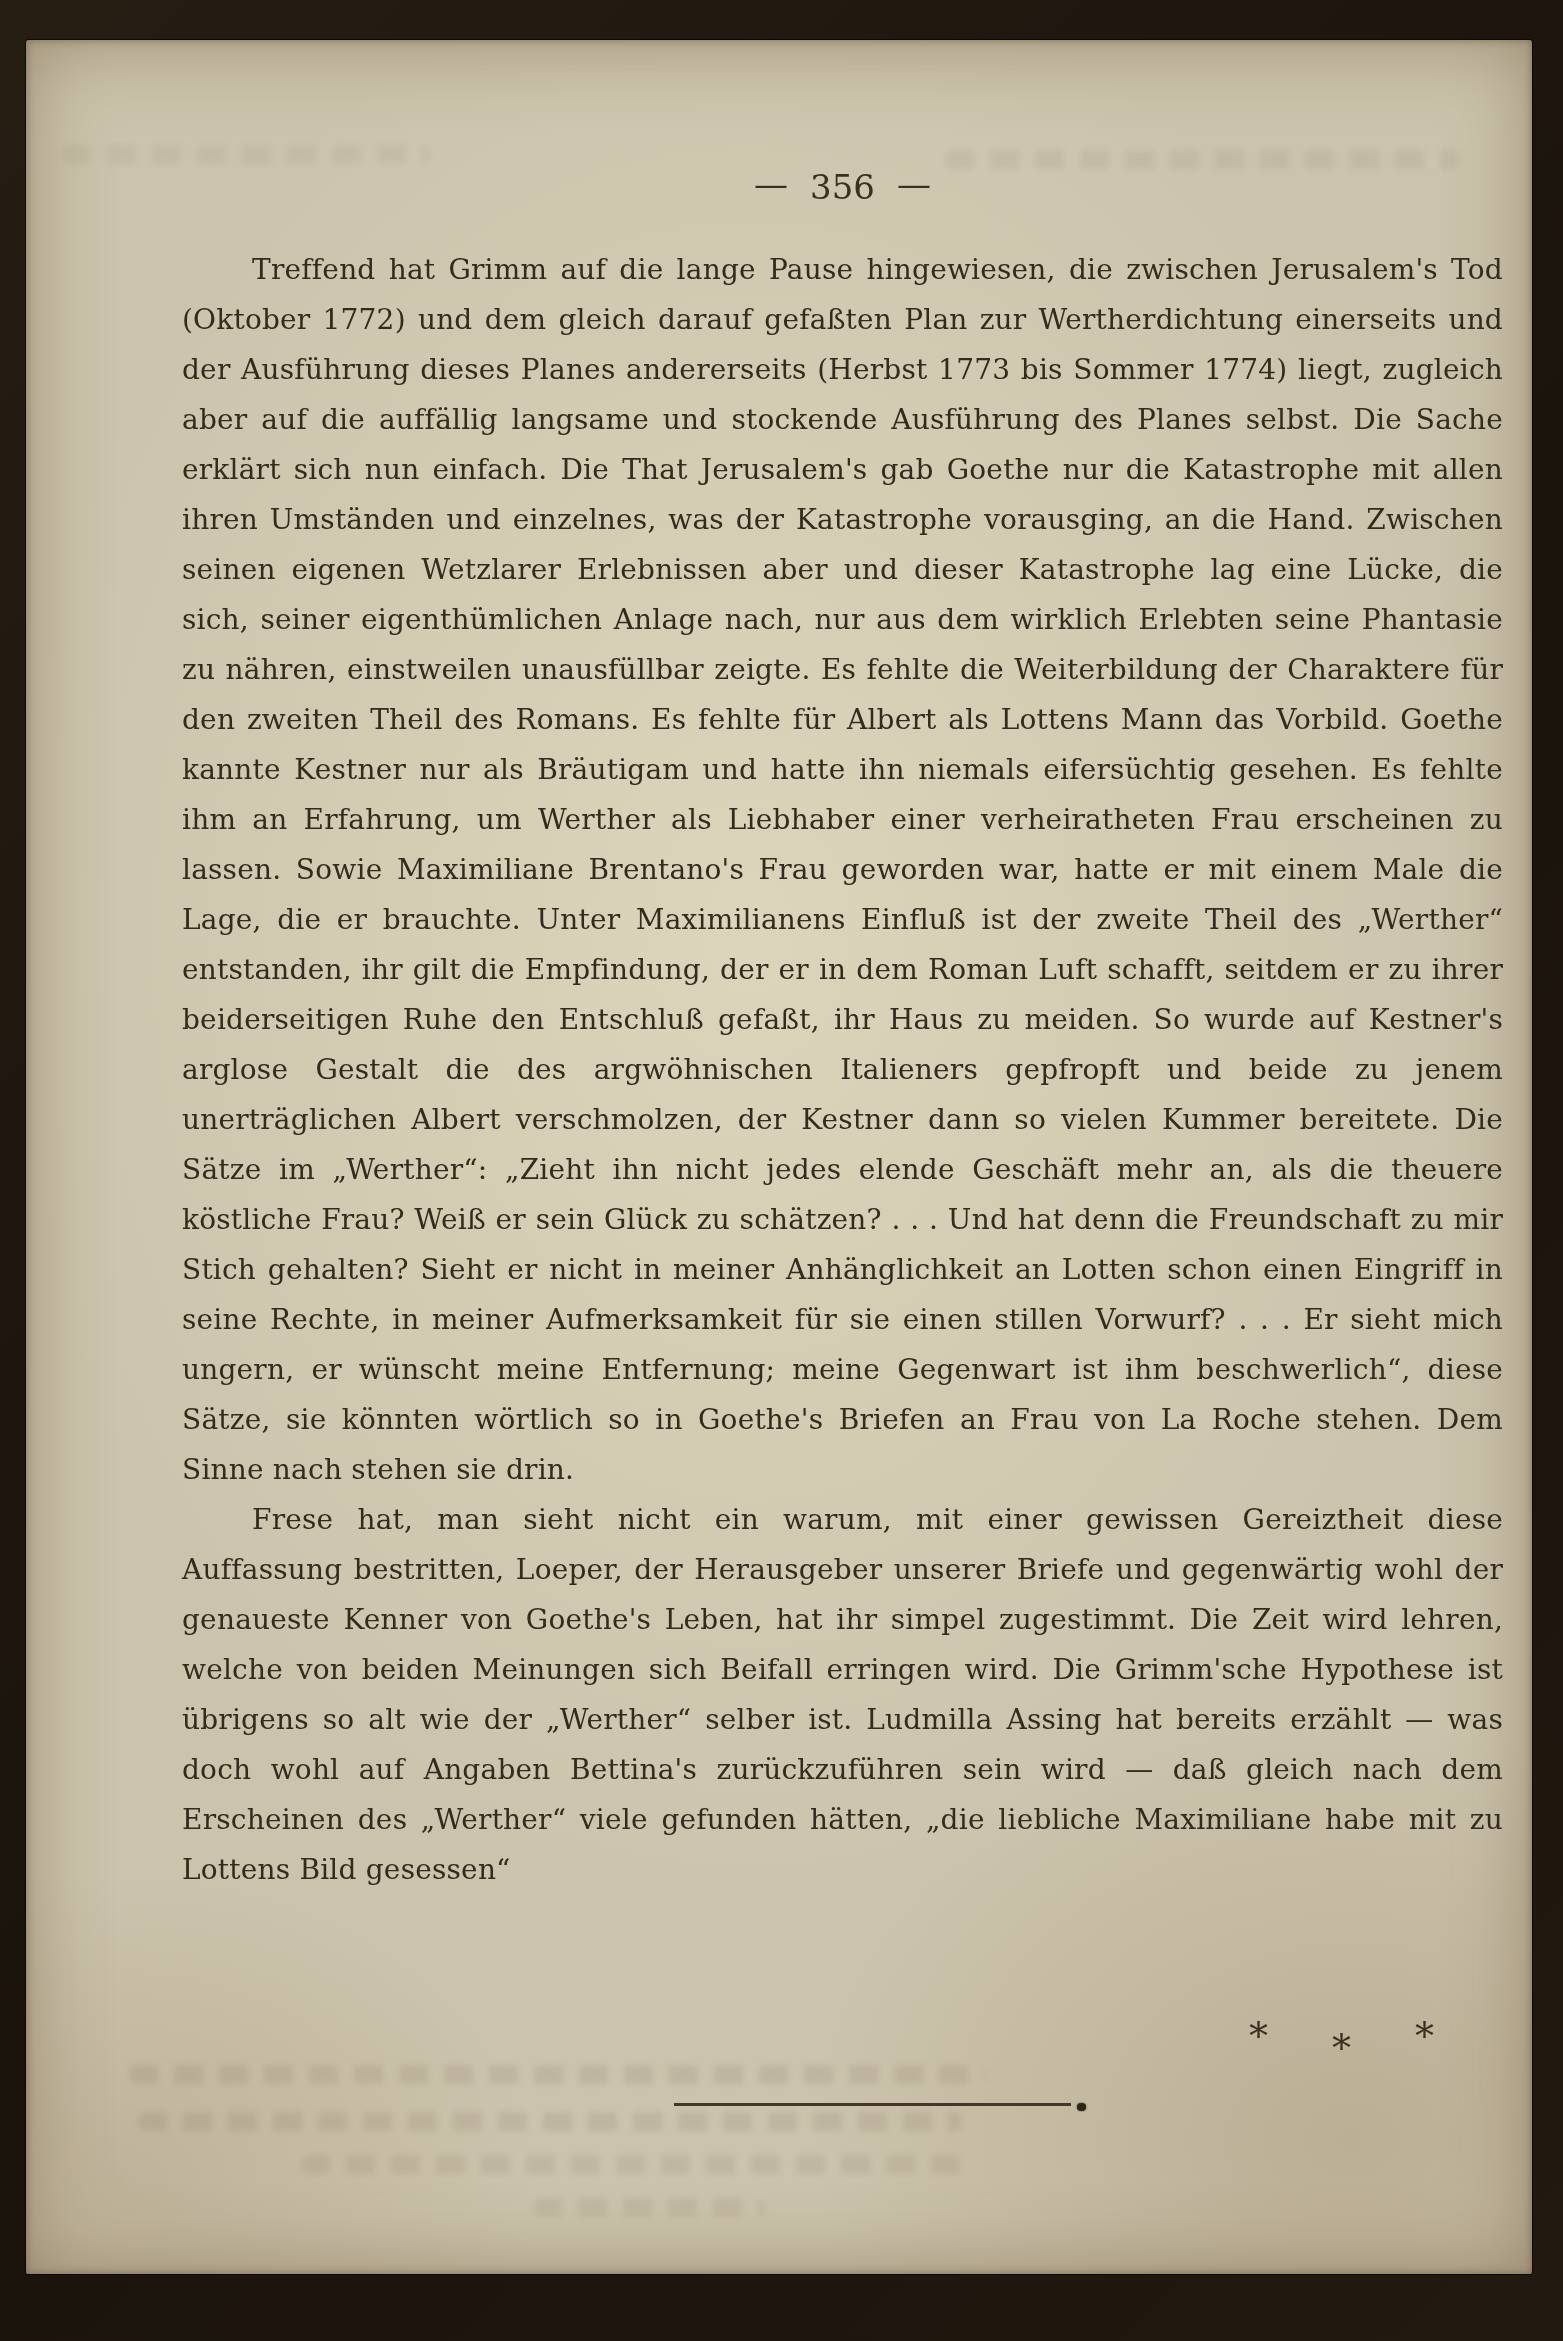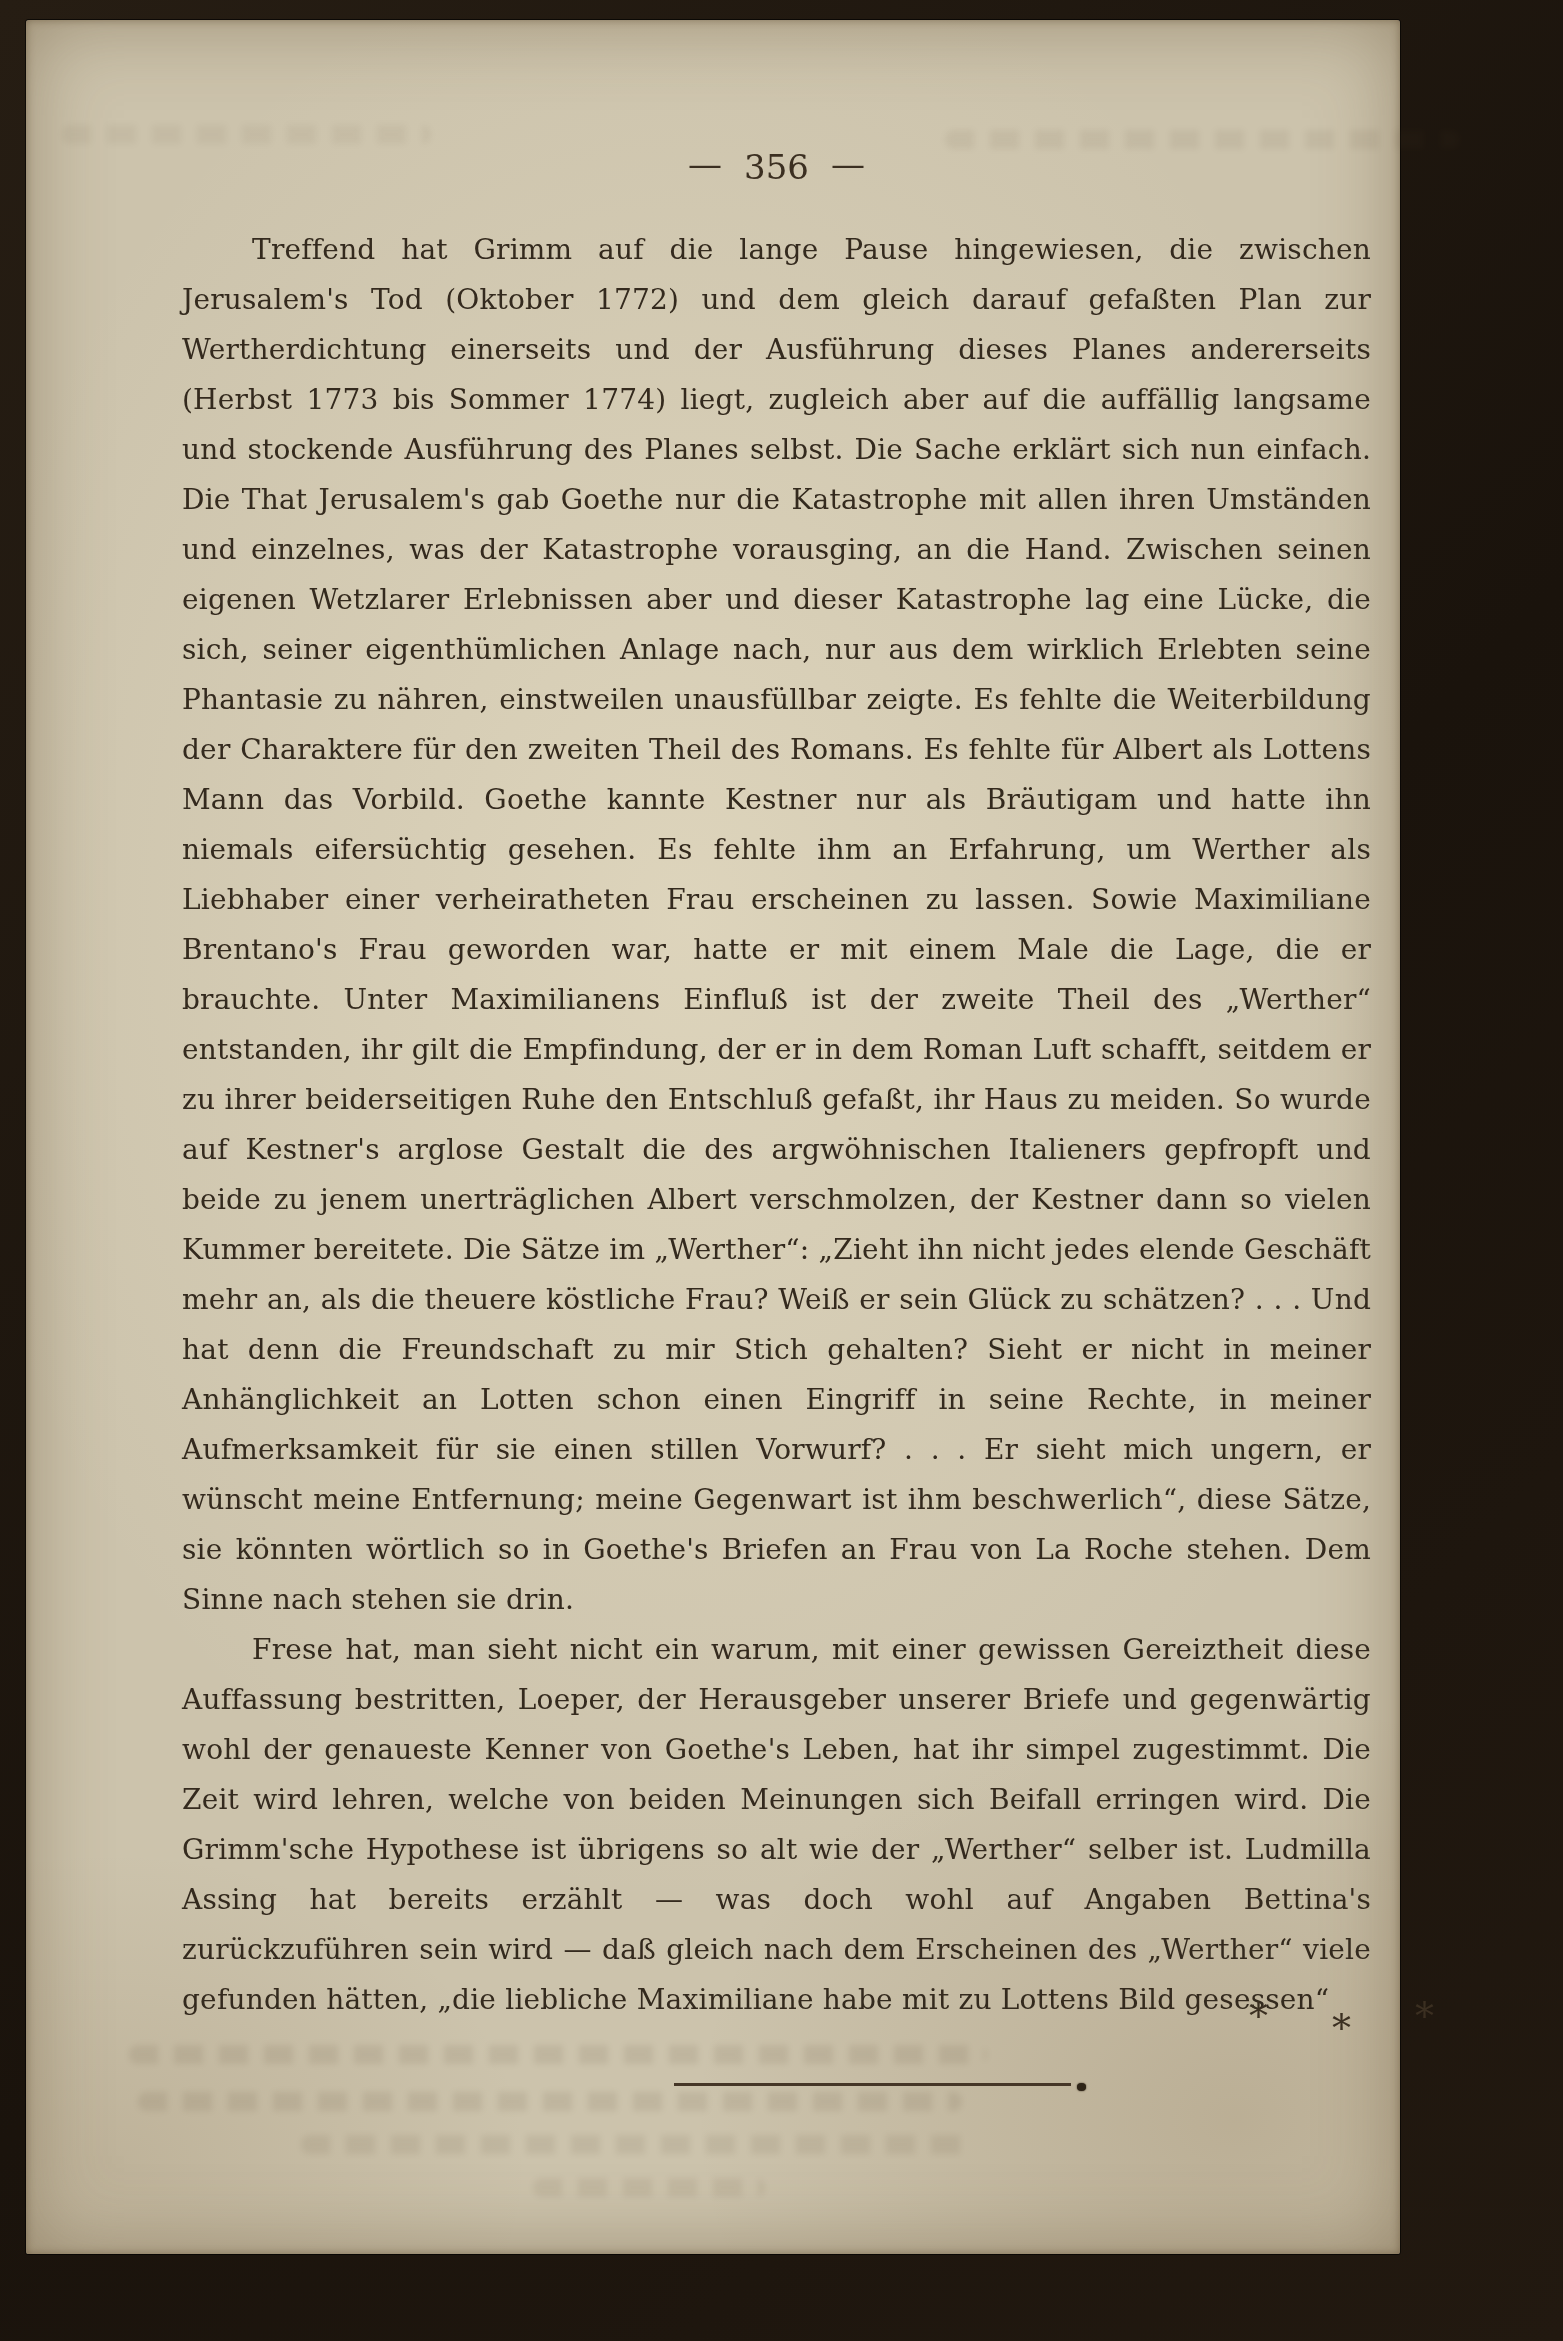--- a/index.html
+++ b/index.html
@@ -10,22 +10,22 @@
     width: 1563px;
     height: 2342px;
     position: relative;
     overflow: hidden;
     background: linear-gradient(135deg, #261d13 0%, #1a130c 55%, #221910 100%);
     font-family: "DejaVu Serif", serif;
   }
   .page {
     position: absolute;
     left: 26px;
-    top: 20px;
-    width: 1374px;
+    top: 40px;
+    width: 1506px;
     height: 2234px;
     border-radius: 2.6px;
     background-color: #ccc3ac;
     background-image:
       radial-gradient(ellipse 1073px 1417px at 48% 40%, rgba(238,229,203,.50), rgba(238,229,203,0) 70%),
       radial-gradient(ellipse 773px 601px at 88% 94%, rgba(118,93,58,.20), rgba(118,93,58,0) 70%),
       radial-gradient(ellipse 601px 446px at 6% 96%, rgba(118,93,58,.16), rgba(118,93,58,0) 70%);
     box-shadow:
       0 0 0 0.9px rgba(0,0,0,.65),
       inset 0 0 82px rgba(88,66,36,.42),

